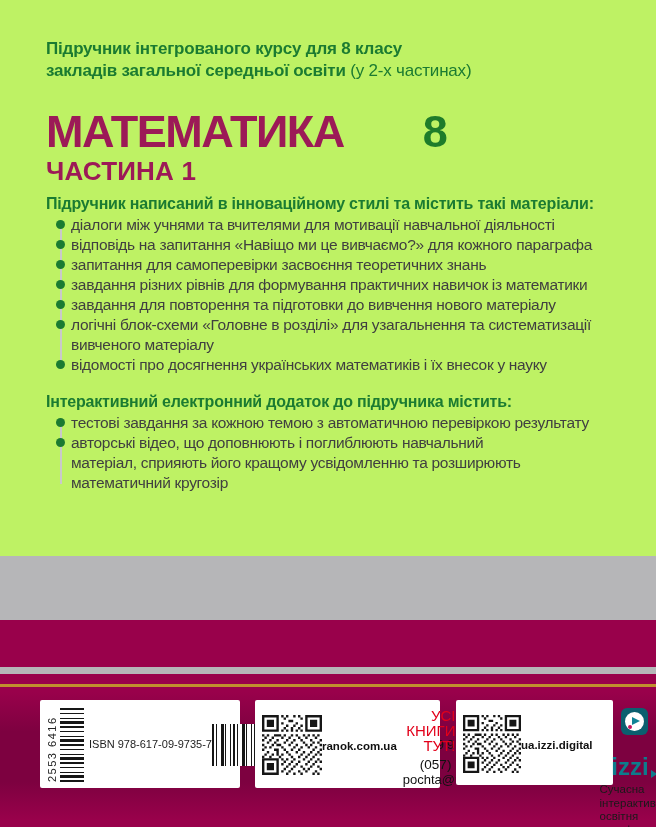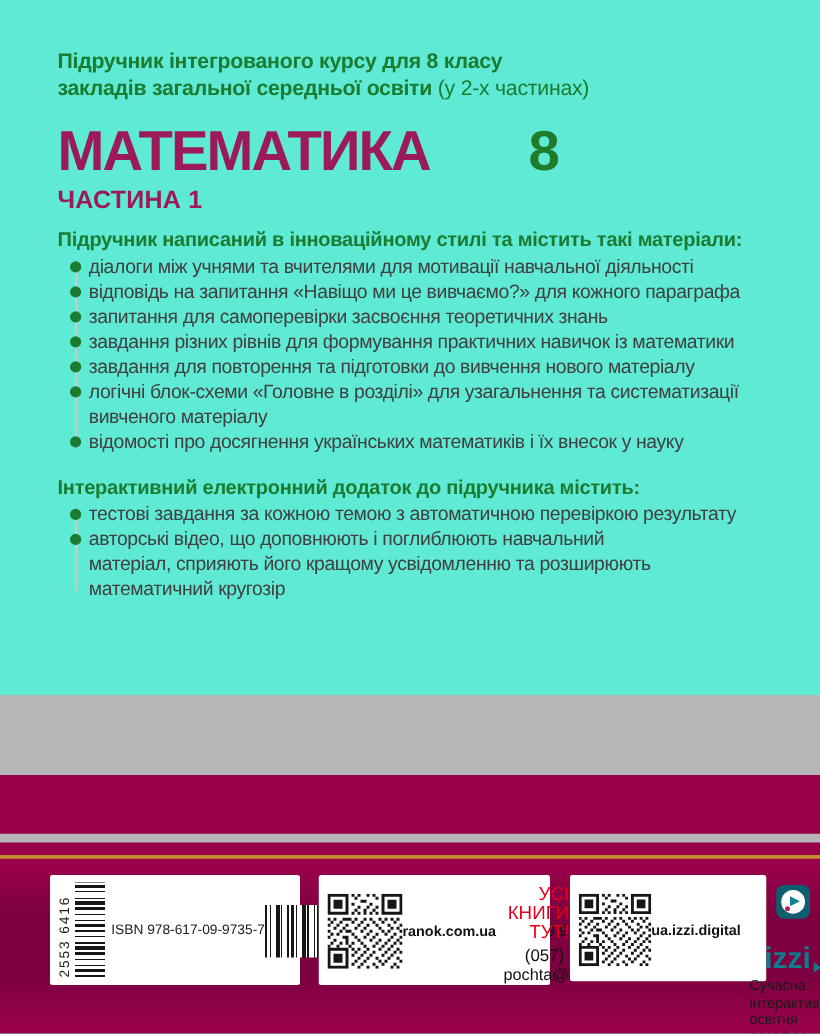--- a/index.html
+++ b/index.html
@@ -1,29 +1,29 @@
 <!DOCTYPE html>
 <html><head>
 <meta charset="utf-8">
 <style>
   html,body { margin:0; padding:0; background:#888; }
   .page {
     position:relative; width:656px; height:827px; margin:0 auto;
-    background:#5eead4; overflow:hidden;
+    background:#bef264; overflow:hidden;
     font-family:"Liberation Sans", sans-serif;
   }
   .content { position:absolute; left:46px; top:38px; right:24px; z-index:1; }
 
   .eyebrow { color:#1b7b31; font-size:17px; font-weight:bold; line-height:22px; letter-spacing:-0.2px; }
   .eyebrow .light { font-weight:normal; }
 
-  .title-row { margin-top:17px; display:flex; align-items:flex-start; }
+  .title-row { margin-top:28px; display:flex; align-items:flex-start; }
   .title-main { color:#9c1a57; font-size:45px; font-weight:bold; letter-spacing:-1.5px; line-height:44px; white-space:nowrap; }
   .title-grade { color:#1e7c2a; font-size:45px; font-weight:bold; line-height:44px; margin-left:79px; }
-  .title-part { color:#9c1a57; font-size:20px; font-weight:bold; line-height:24px; margin-top:5px; letter-spacing:0.2px; }
+  .title-part { color:#9c1a57; font-size:26px; font-weight:bold; line-height:24px; margin-top:5px; letter-spacing:0.2px; }
 
   .sec-heading { color:#1b7b31; font-size:16px; font-weight:bold; line-height:18px; letter-spacing:-0.2px; }
   .sec1 .sec-heading { margin-top:12px; }
   .sec2 { margin-top:18px; }
 
   .bullets { list-style:none; margin:2px 0 0 0; padding:0; position:relative; }
   .bullets::before { content:""; position:absolute; left:14px; top:10px; bottom:9px; width:2px; background:#c9c9c9; }
   .bullets li {
     position:relative; padding-left:25px; font-size:15.5px; line-height:20px;
     color:#404040; letter-spacing:-0.3px; white-space:pre-line;

